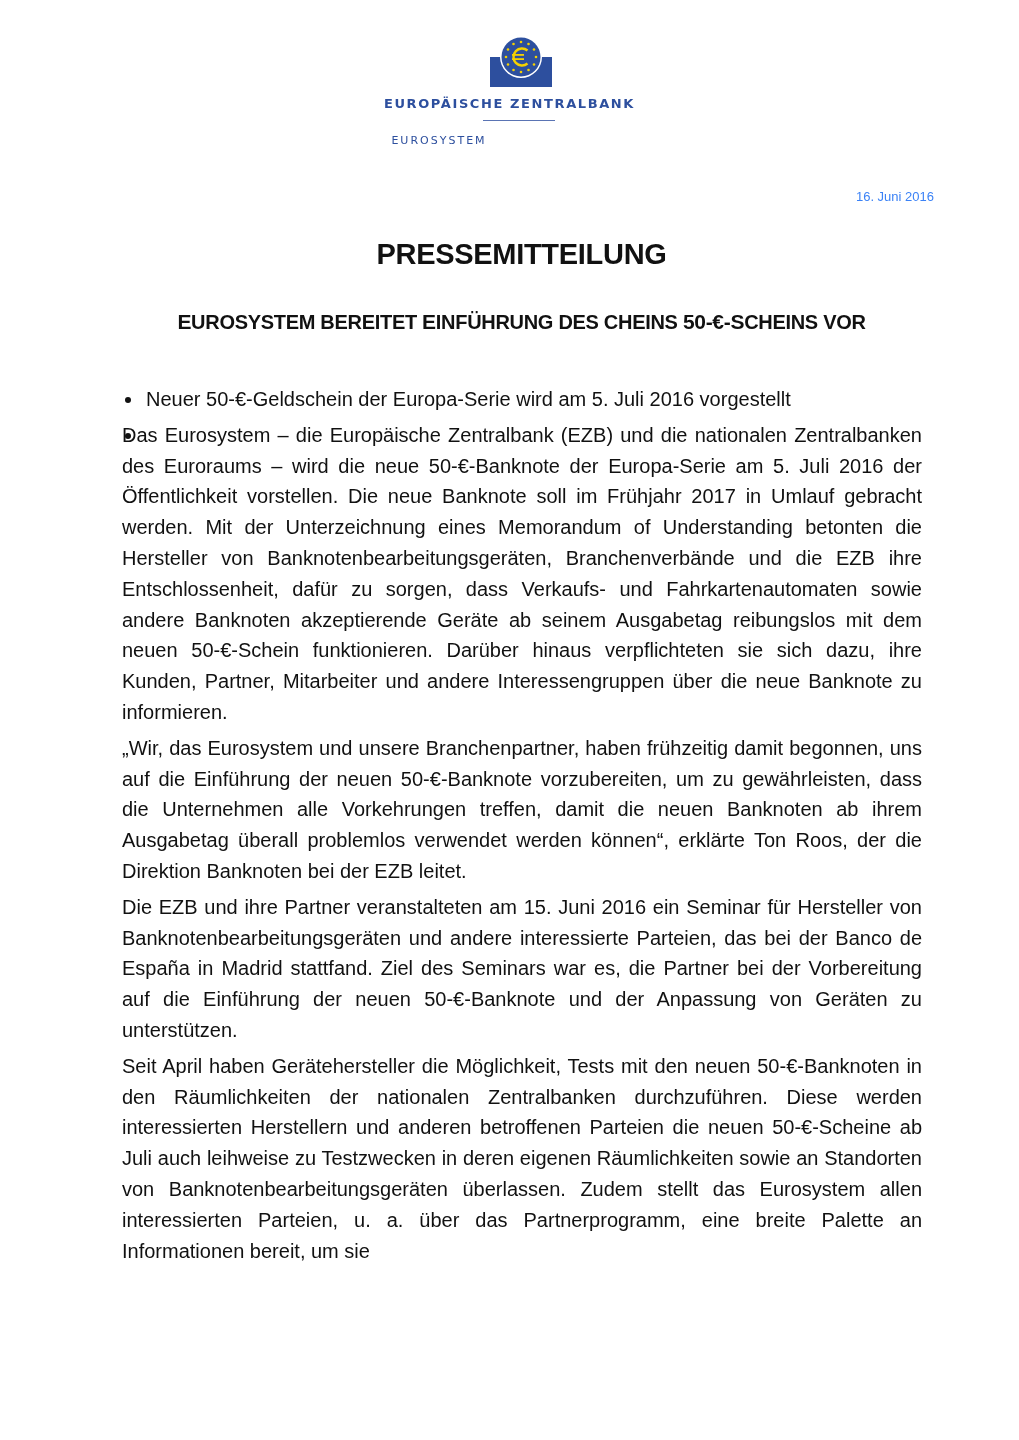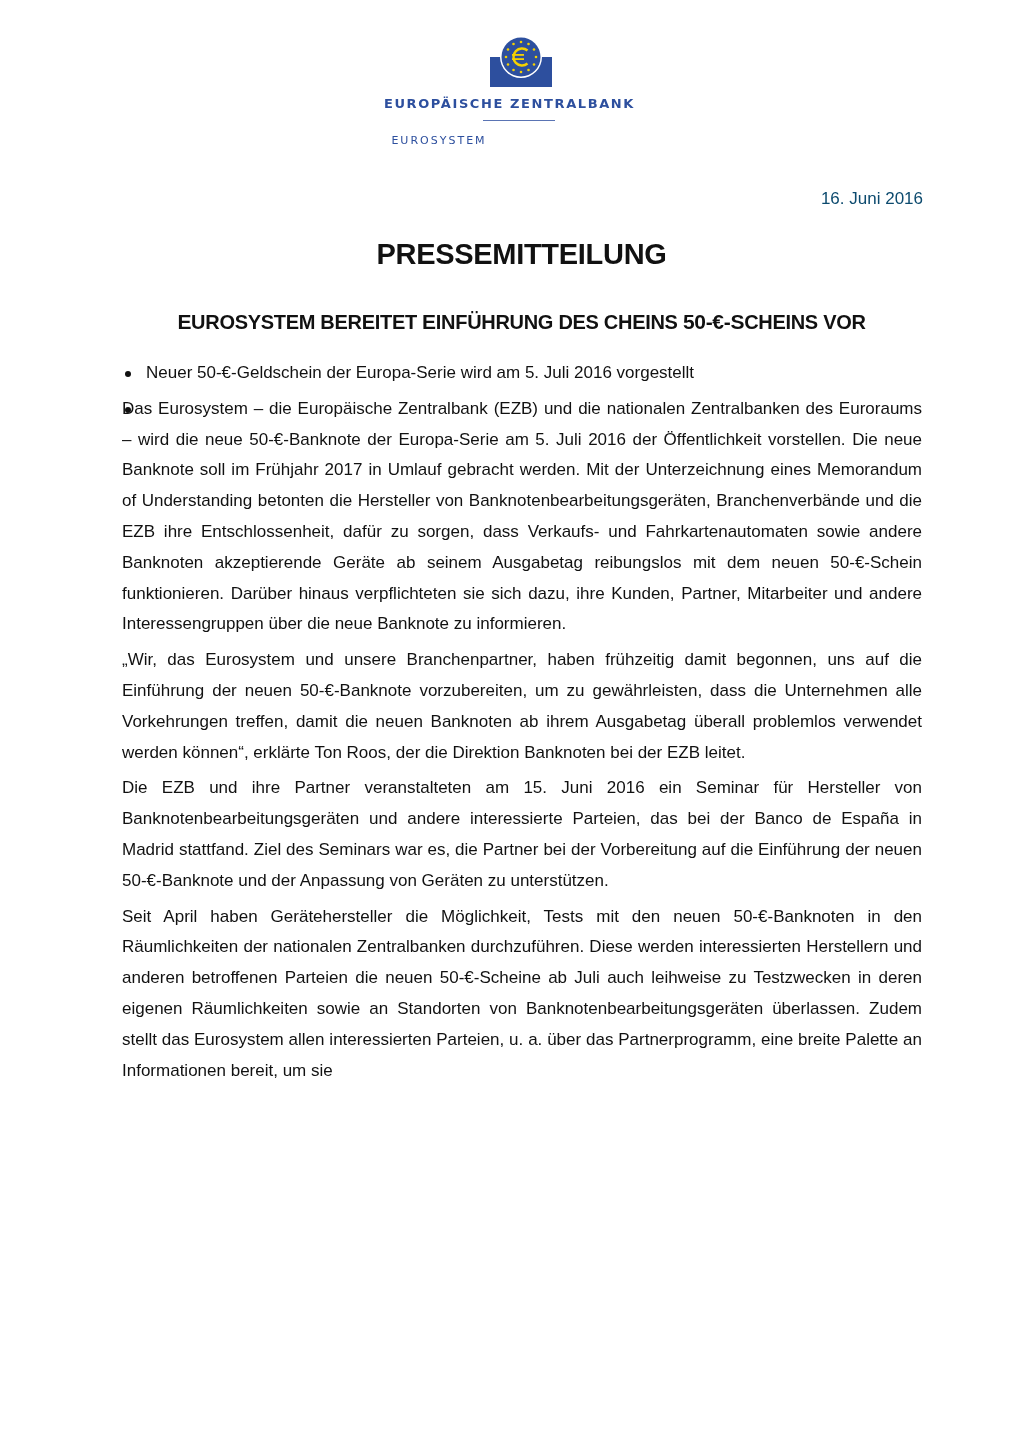--- a/index.html
+++ b/index.html
@@ -16,34 +16,34 @@
   }
   .logo-rule {
     position: absolute; top: 120px; left: 483px; width: 72px; height: 1px; background: #5a74b4;
   }
   .logo-sub {
     position: absolute; top: 134px; left: 0; width: 878px; text-align: center;
     font-family: "DejaVu Sans", sans-serif; font-size: 11px;
     letter-spacing: 2px; color: #2d4f9e;
   }
   .date {
-    position: absolute; top: 189px; right: 96px; font-size: 17px; color: #0c4a6e;
+    position: absolute; top: 189px; right: 85px; font-size: 13px; color: #3b82f6;
   }
   .title {
     position: absolute; top: 238px; left: 0; width: 1043px; text-align: center;
     font-size: 29px; font-weight: bold; letter-spacing: -0.3px;
   }
   .subtitle {
     position: absolute; top: 310px; left: 0; width: 1043px; text-align: center;
     font-size: 21px; font-weight: bold; letter-spacing: -0.3px;
   }
   .subtitle .sc { font-size: 20px; }
   .body {
-    position: absolute; top: 358px; left: 122px; width: 800px;
-    font-size: 17px; line-height: 30.8px; text-align: justify;
+    position: absolute; top: 384px; left: 122px; width: 800px;
+    font-size: 20px; line-height: 30.8px; text-align: justify;
   }
   ul.bullets { list-style: none; margin: 0; padding: 0; }
   ul.bullets li { position: relative; padding-left: 24px; margin: 0 0 5px 0; }
   ul.bullets li .dot {
     position: absolute; left: 3px; top: 13px; width: 6px; height: 6px;
     border-radius: 50%; background: #111;
   }
   p.para { margin: 0 0 5px 0; }
 </style>
 </head>

